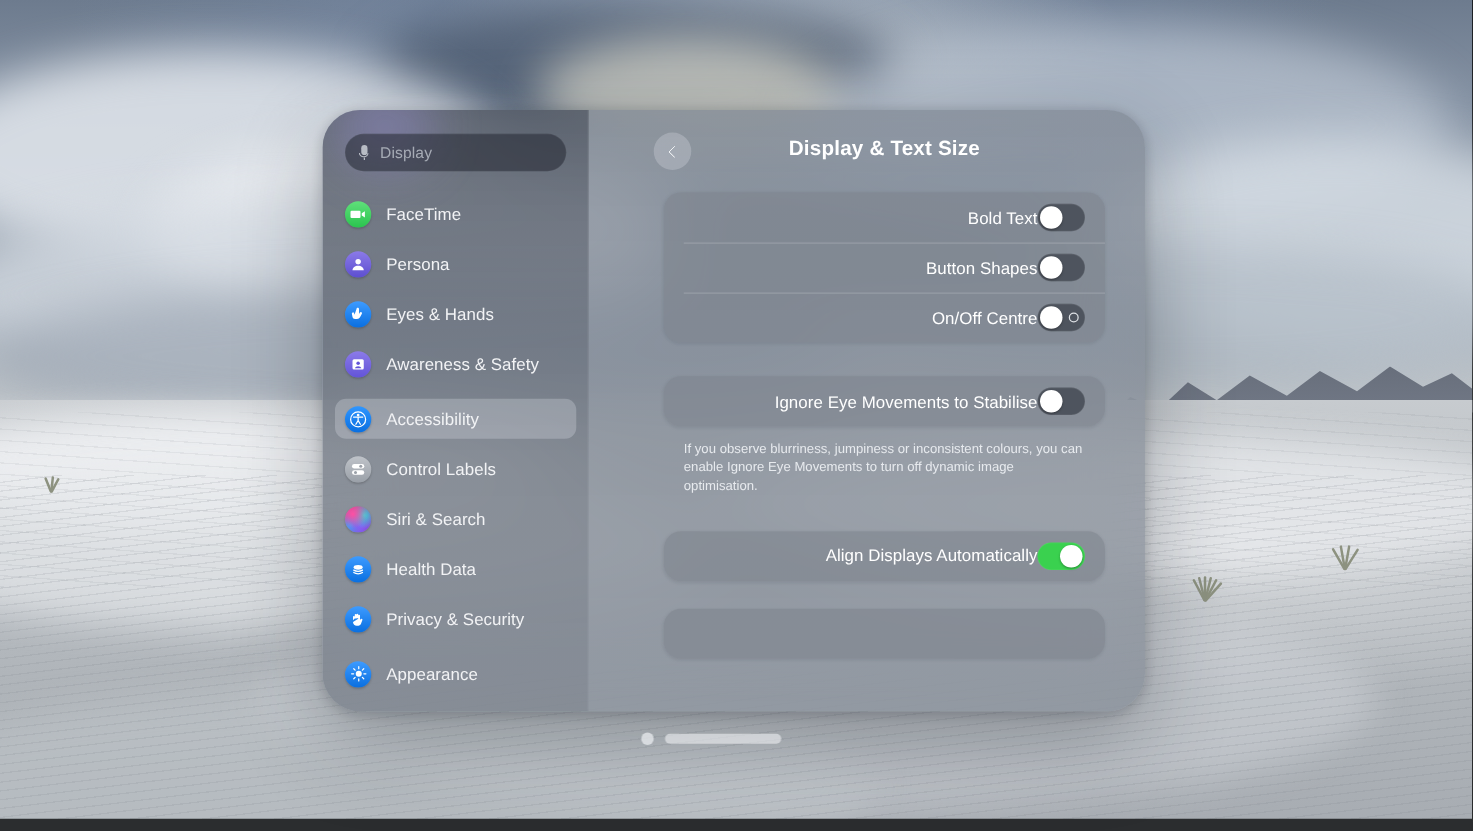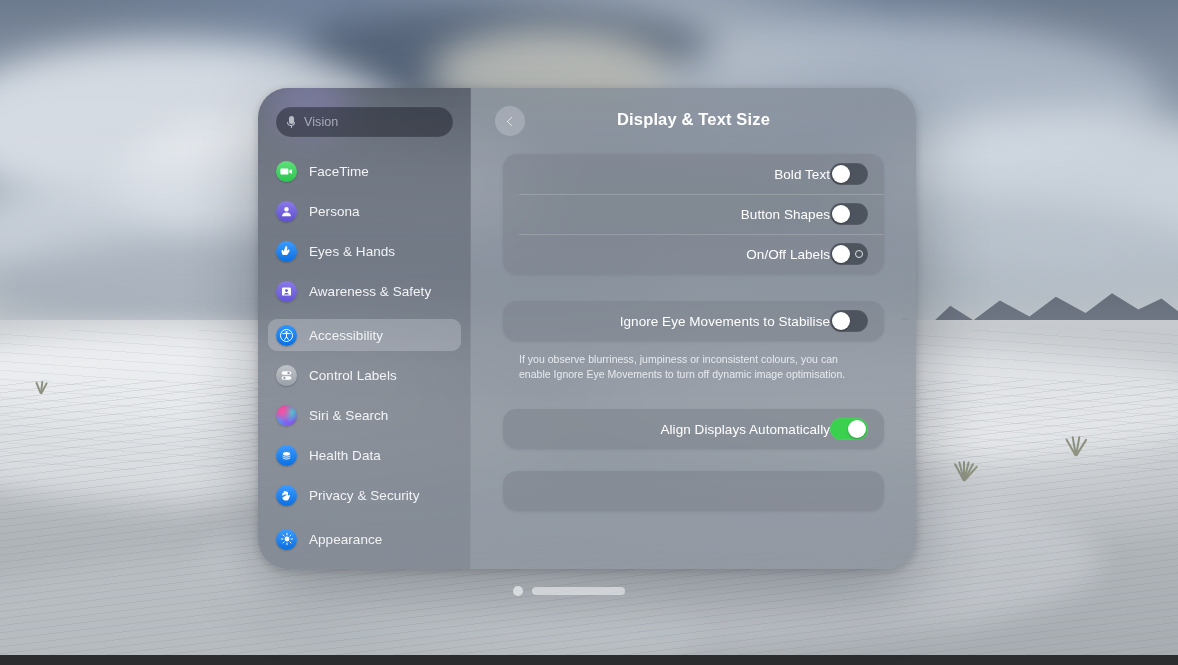--- a/index.html
+++ b/index.html
@@ -132,20 +132,21 @@
     width:21px; height:21px; border-radius:50%; flex:0 0 auto;
     position:relative; display:flex; align-items:center; justify-content:center;
     box-shadow:0 1px 2px rgba(0,0,0,.22);
   }
   .app-icon svg{ display:block; }
 
   
   #main{
     flex:1; height:100%; position:relative; overflow:hidden;
     background:linear-gradient(180deg, rgba(143,150,160,.30) 0%, rgba(146,152,162,.24) 35%, rgba(152,158,166,.20) 100%);
+    padding-left:28px;
   }
   .topbar{ height:66px; position:relative; }
   .back-btn{
     position:absolute; left:24px; top:18px; width:30px; height:30px; border-radius:50%;
     background:rgba(223,227,233,.28);
     display:flex; align-items:center; justify-content:center;
   }
   .chev-left{
     width:7px; height:7px; border-left:1.8px solid #f2f4f6; border-bottom:1.8px solid #f2f4f6;
     transform:rotate(45deg); margin-left:2px; border-radius:.5px;
@@ -262,21 +263,21 @@
 
   <div id="sidebar">
     <div class="side-glow"></div>
 
     <div class="search-box">
       <span class="mic">
         <span class="cap"></span>
           <span class="arc"></span>
           <span class="stem"></span>
       </span>
-      <span class="ph">Vision</span>
+      <span class="ph">Display</span>
     </div>
 
     <div class="side-list">
 
       <div class="side-item">
         <span class="app-icon" style="background:linear-gradient(180deg,#5fe07a,#2bc44f);">
           <svg width="13" height="13" viewBox="0 0 13 13">
               <path d="M1.3 3.6h6.2a.9.9 0 01.9.9v4a.9.9 0 01-.9.9H1.3a.9.9 0 01-.9-.9v-4a.9.9 0 01.9-.9z" fill="#fff"></path>
               <path d="M9.4 5.6l2.5-1.6v5l-2.5-1.6z" fill="#fff"></path>
             </svg>
@@ -405,21 +406,21 @@
 
 
         <div class="row">
           <span class="title">Button Shapes</span>
           <span class="toggle">
               <span class="knob"></span>
             </span>
         </div>
 
         <div class="row">
-          <span class="title">On/Off Labels</span>
+          <span class="title">On/Off Centre</span>
           <span class="toggle">
             <span class="knob"></span>
             <span class="offmark"></span>
           </span>
         </div>
 
       </div>
 
       <div class="spacer-lg"></div>
 

